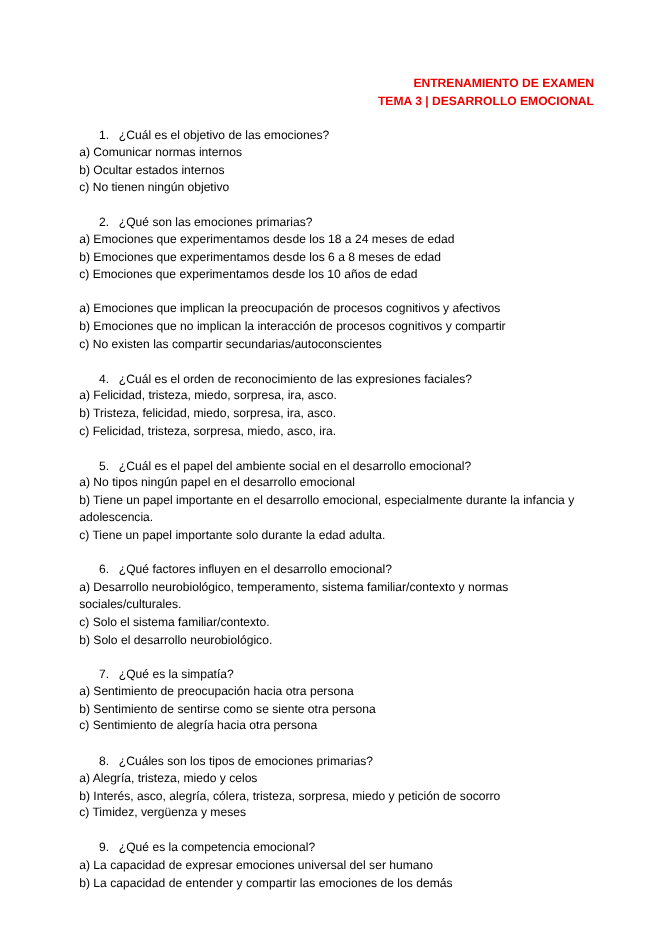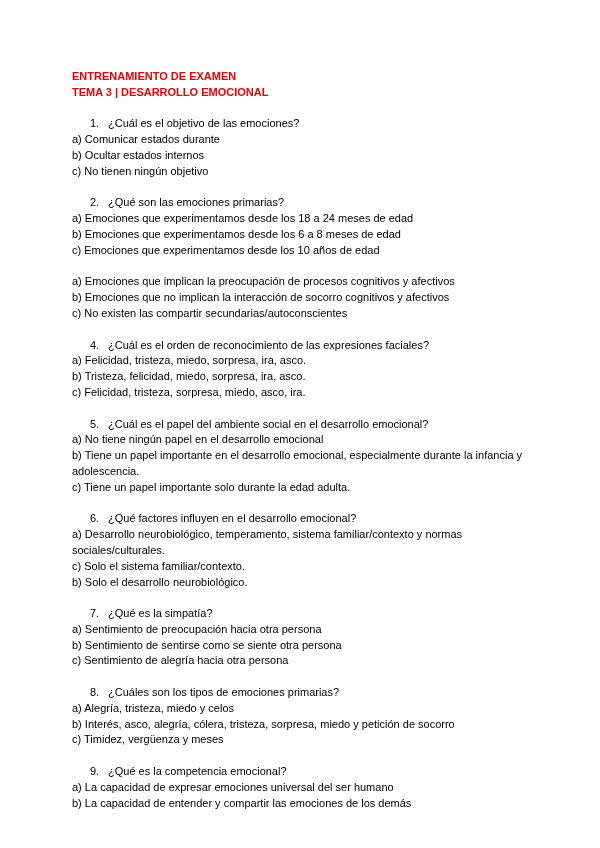--- a/index.html
+++ b/index.html
@@ -34,55 +34,55 @@
   .q-num {
     display: inline-block;
     width: 18px;
   }
 </style>
 </head>
 <body>
 
 <div class="page">
 
-  <div class="doc-title" style="color: rgb(238, 0, 0);">
+  <div class="doc-title" style="color: rgb(238, 0, 0); text-align: right;">
     <p>ENTRENAMIENTO DE EXAMEN</p>
     <p>TEMA 3 | DESARROLLO EMOCIONAL</p>
   </div>
 
   <section class="question-block">
     <p class="q-line"><span class="q-num">1.</span><span class="q-text">¿Cuál es el objetivo de las emociones?</span></p>
-    <p class="opt">a) Comunicar estados durante</p>
+    <p class="opt">a) Comunicar normas internos</p>
     <p class="opt">b) Ocultar estados internos</p>
     <p class="opt">c) No tienen ningún objetivo</p>
   </section>
 
   <section class="question-block">
     <p class="q-line"><span class="q-num">2.</span><span class="q-text">¿Qué son las emociones primarias?</span></p>
     <p class="opt">a) Emociones que experimentamos desde los 18 a 24 meses de edad</p>
     <p class="opt">b) Emociones que experimentamos desde los 6 a 8 meses de edad</p>
     <p class="opt">c) Emociones que experimentamos desde los 10 años de edad</p>
   </section>
 
   <section class="question-block">
     <p class="opt">a) Emociones que implican la preocupación de procesos cognitivos y afectivos</p>
-    <p class="opt">b) Emociones que no implican la interacción de socorro cognitivos y afectivos</p>
+    <p class="opt">b) Emociones que no implican la interacción de procesos cognitivos y compartir</p>
     <p class="opt">c) No existen las compartir secundarias/autoconscientes</p>
   </section>
 
   <section class="question-block">
     <p class="q-line"><span class="q-num">4.</span><span class="q-text">¿Cuál es el orden de reconocimiento de las expresiones faciales?</span></p>
     <p class="opt">a) Felicidad, tristeza, miedo, sorpresa, ira, asco.</p>
     <p class="opt">b) Tristeza, felicidad, miedo, sorpresa, ira, asco.</p>
     <p class="opt">c) Felicidad, tristeza, sorpresa, miedo, asco, ira.</p>
   </section>
 
   <section class="question-block">
     <p class="q-line"><span class="q-num">5.</span><span class="q-text">¿Cuál es el papel del ambiente social en el desarrollo emocional?</span></p>
-    <p class="opt">a) No tiene ningún papel en el desarrollo emocional</p>
+    <p class="opt">a) No tipos ningún papel en el desarrollo emocional</p>
     <p class="opt">b) Tiene un papel importante en el desarrollo emocional, especialmente durante la infancia y adolescencia.</p>
     <p class="opt">c) Tiene un papel importante solo durante la edad adulta.</p>
   </section>
 
   <section class="question-block">
     <p class="q-line"><span class="q-num">6.</span><span class="q-text">¿Qué factores influyen en el desarrollo emocional?</span></p>
     <p class="opt">a) Desarrollo neurobiológico, temperamento, sistema familiar/contexto y normas sociales/culturales.</p>
     <p class="opt">c) Solo el sistema familiar/contexto.</p>
     <p class="opt">b) Solo el desarrollo neurobiológico.</p>
   </section>

